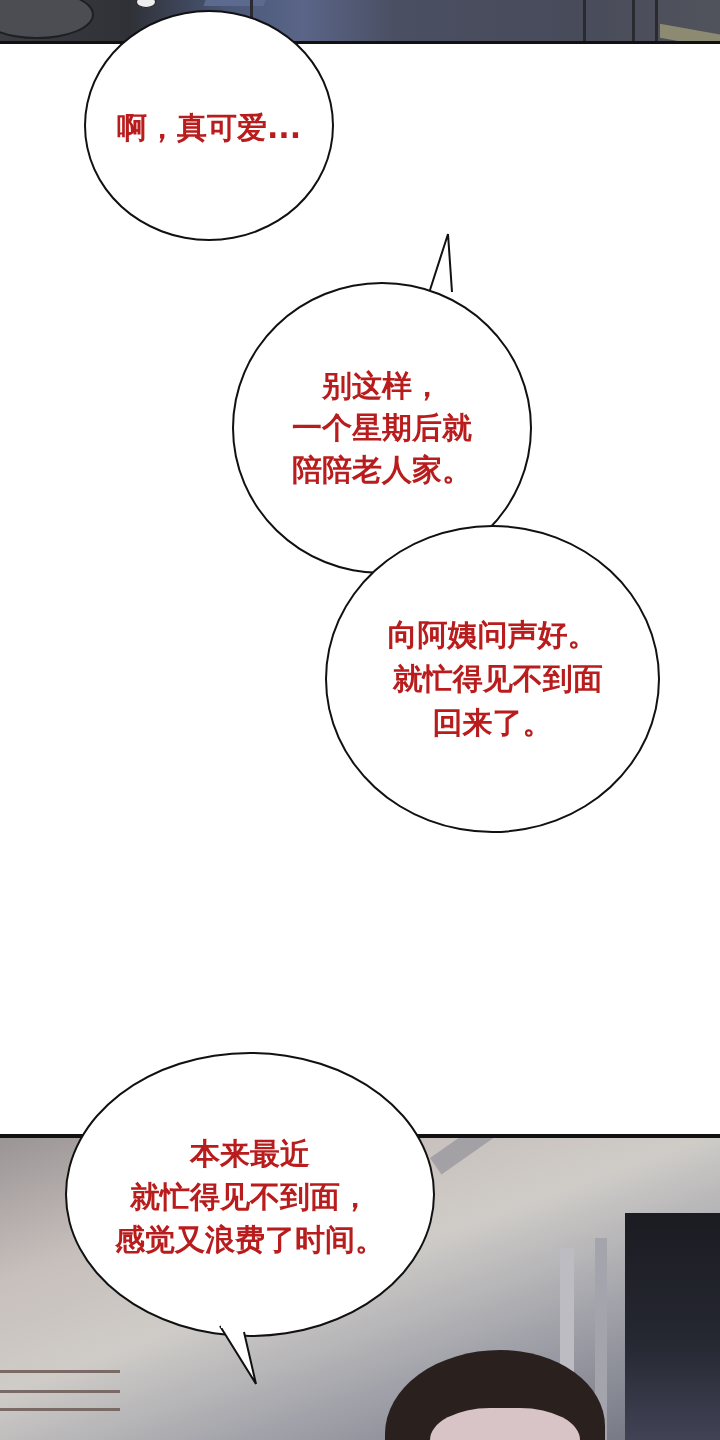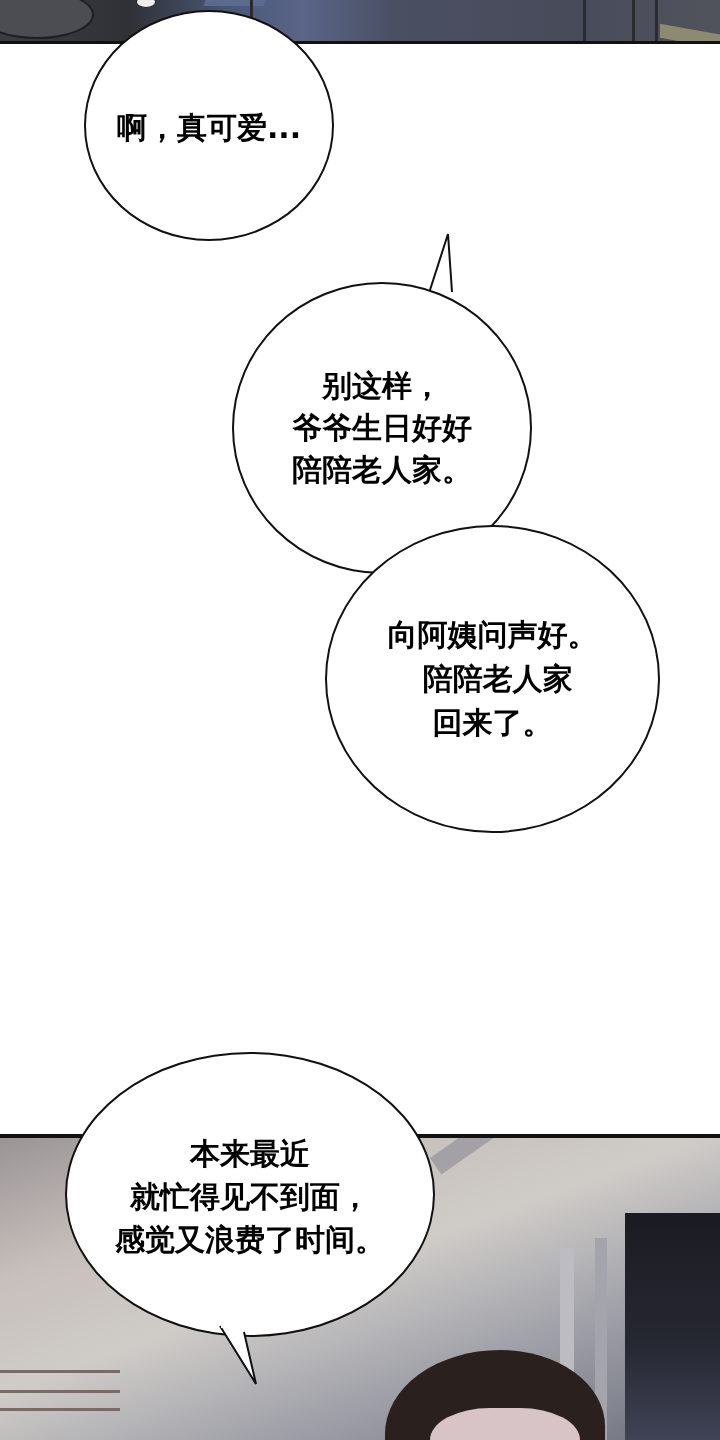--- a/index.html
+++ b/index.html
@@ -56,21 +56,21 @@
       position: absolute; left: 430px; top: 270px; width: 150px; height: 80px;
       background: #d8c4c6; border-radius: 40% 40% 0 0;
     }
 
     .bubble {
       position: absolute; background: #fff; border: 2px solid #111;
       border-radius: 50%; display: flex; align-items: center; justify-content: center;
       box-sizing: border-box;
     }
     .bubble-text {
-      font-size: 29px; font-weight: bold; color: #000000; line-height: 42px;
+      font-size: 29px; font-weight: bold; color: #b91c1c; line-height: 42px;
       text-align: center; white-space: pre;
       font-family: "DejaVu Sans", sans-serif;
     }
     #bubble1 { left: 84px; top: 10px; width: 250px; height: 231px; }
     #bubble1 .bubble-text { font-size: 30px; margin-top: 5px; }
 
     #bubble2 { left: 232px; top: 282px; width: 300px; height: 292px; }
     #bubble3 { left: 325px; top: 525px; width: 335px; height: 308px; }
     #bubble2 .bubble-text { margin-left: 0; font-size: 30px; line-height: 42px; }
     #bubble3 .bubble-text { font-size: 30px; line-height: 44px; }
@@ -110,27 +110,27 @@
 
 <div class="bubble" id="bubble1">
   <span class="bubble-text">啊，真可爱...</span>
 </div>
 
 <svg class="tail" style="left:428px; top:232px;" width="40" height="62">
   <path d="M2 58 L20 2 L24 60" fill="#fff" stroke="#111" stroke-width="2"></path>
 </svg>
 <div class="bubble" id="bubble2">
   <span class="bubble-text">别这样，
-爷爷生日好好
+一个星期后就
 陪陪老人家。</span>
 </div>
 
 <div class="bubble" id="bubble3">
   <span class="bubble-text">向阿姨问声好。
- 陪陪老人家
+ 就忙得见不到面
 回来了。</span>
 </div>
 
 <div class="cover" style="left:470px; top:530px; width:50px; height:26px; border-radius:50%;"></div>
 
 <div class="bubble" id="bubble4">
   <span class="bubble-text">本来最近
 就忙得见不到面，
 感觉又浪费了时间。</span>
 </div>

